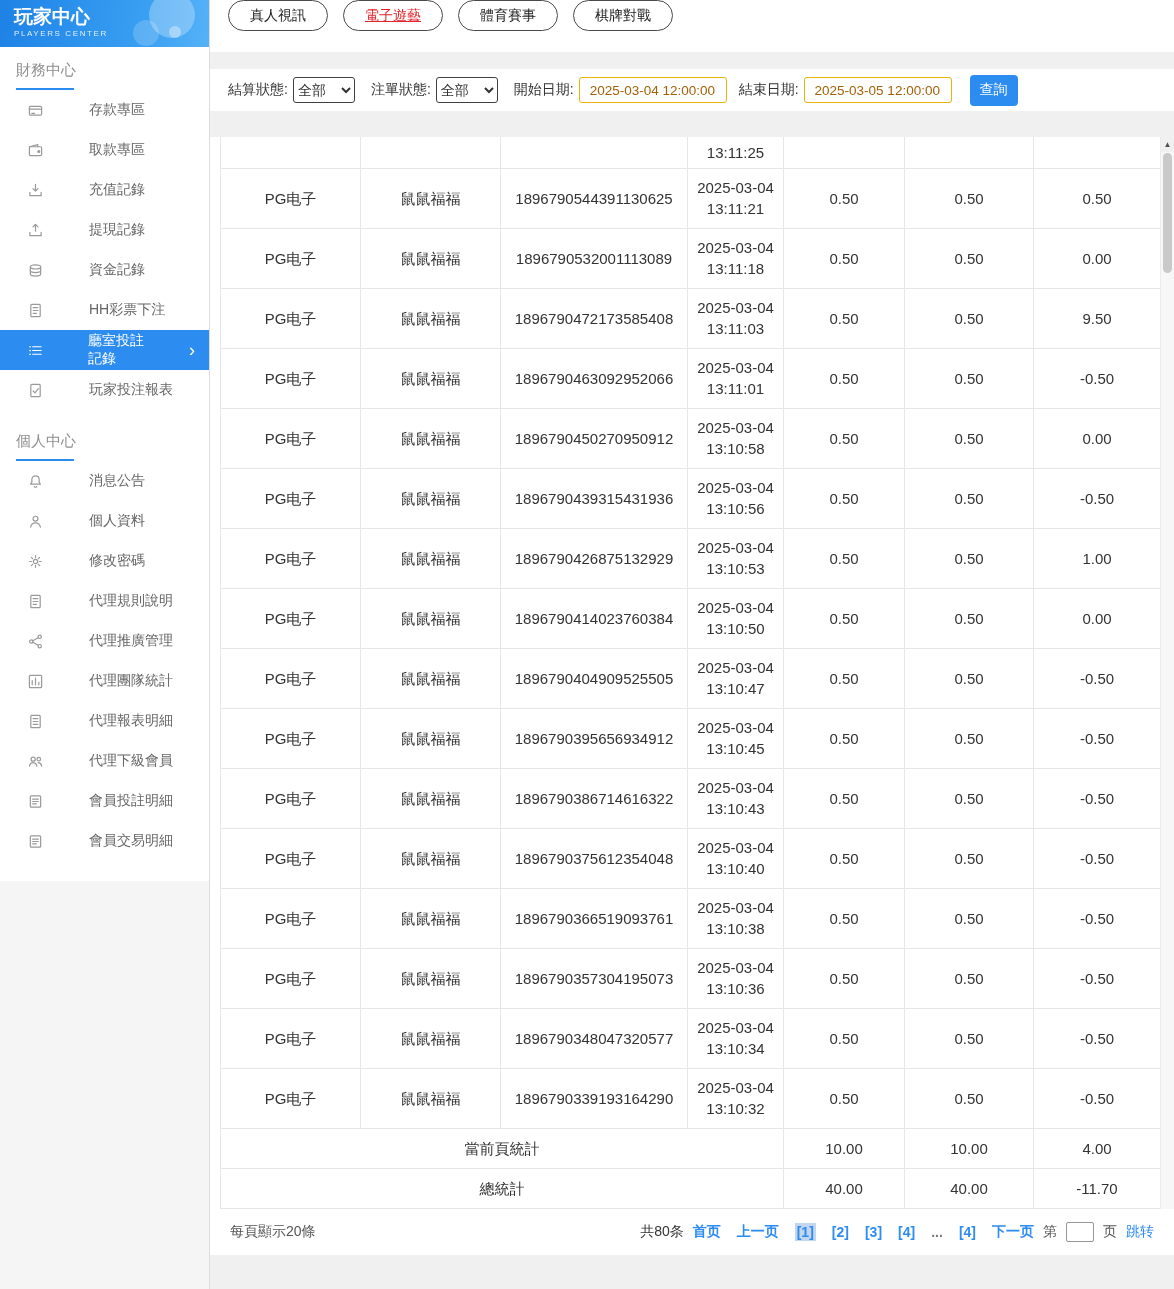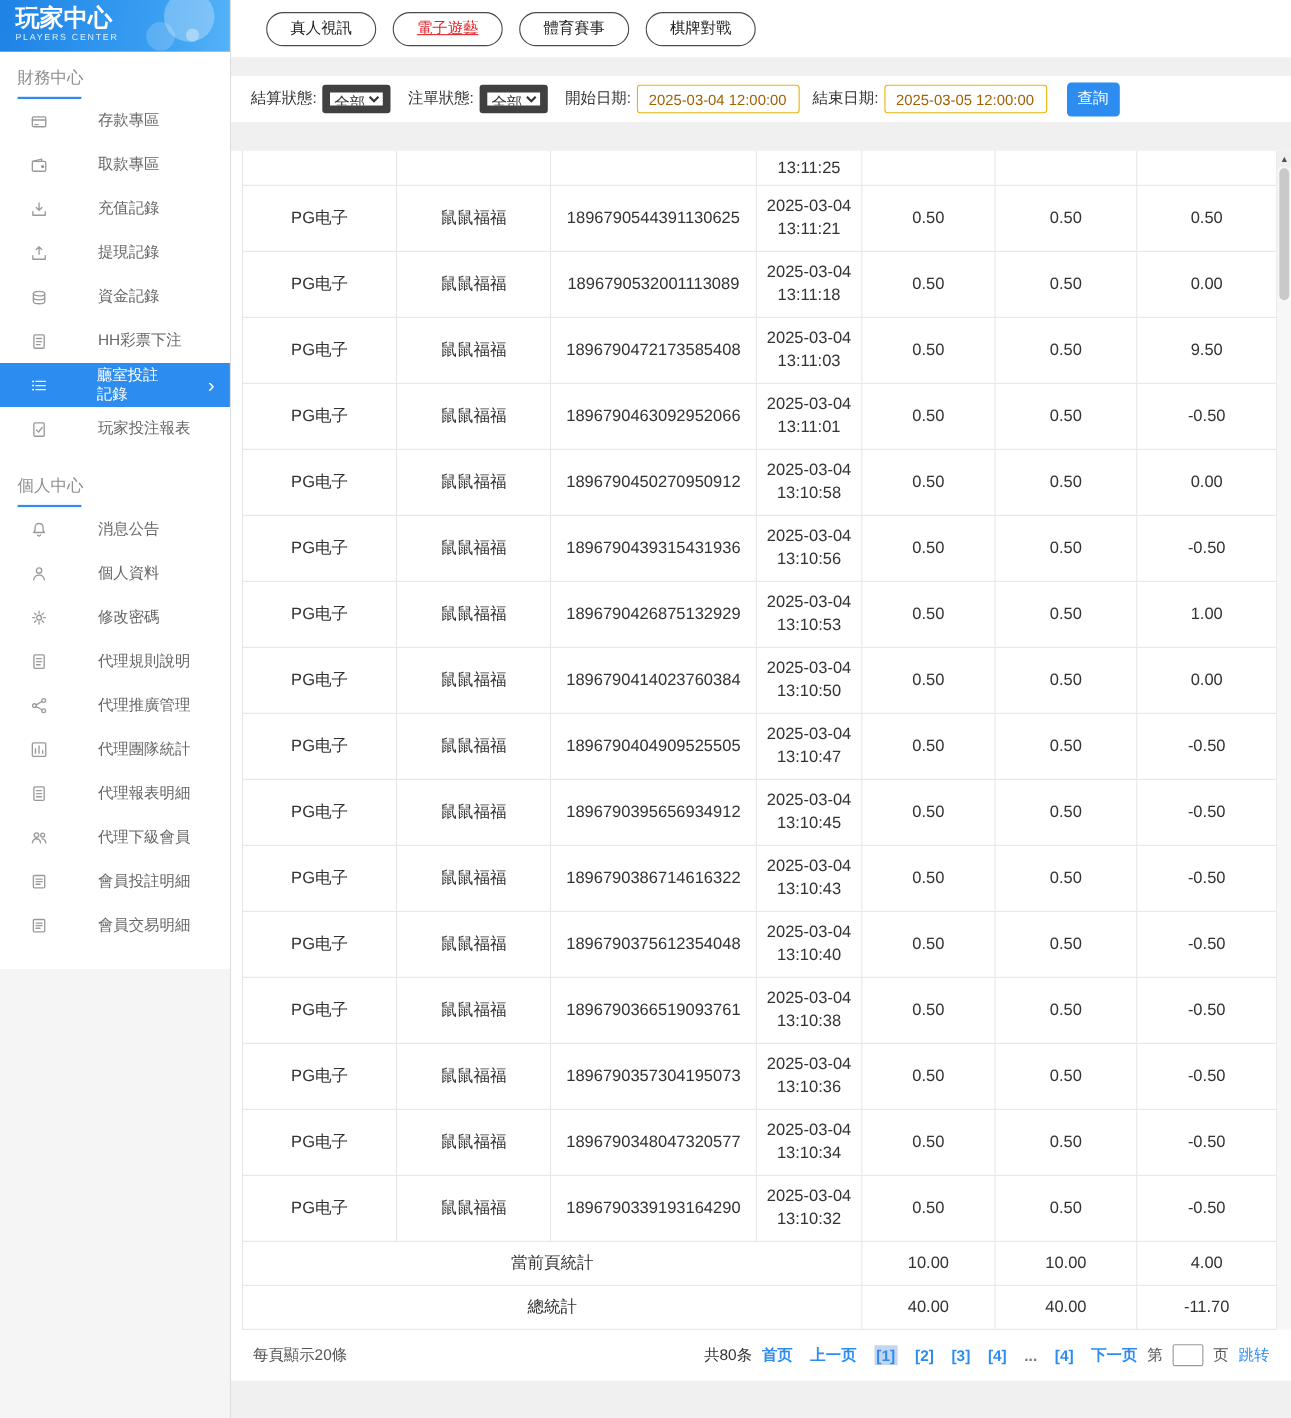--- a/index.html
+++ b/index.html
@@ -16,21 +16,21 @@
   .sidebar-inner { background: #fff; padding-bottom: 20px; }
   .sidebar-header {
     height: 47px; position: relative; overflow: hidden;
     background: linear-gradient(95deg, #1e82e6 0%, #3aa0f2 70%, #55b2f7 100%);
     padding: 7px 0 0 14px;
   }
   .deco { position: absolute; border-radius: 50%; }
   .deco.c1 { width: 46px; height: 46px; right: 14px; top: -8px; background: rgba(255,255,255,0.28); }
   .deco.c2 { width: 26px; height: 26px; right: 50px; top: 20px; background: rgba(255,255,255,0.18); }
   .deco.c3 { width: 12px; height: 12px; right: 28px; top: 26px; background: rgba(255,255,255,0.35); }
-  .sb-title { font-size: 22px; font-weight: bold; color: #fff; line-height: 20px; }
+  .sb-title { font-size: 19px; font-weight: bold; color: #fff; line-height: 20px; }
   .sb-sub { font-size: 8px; color: rgba(255,255,255,0.85); letter-spacing: 1.6px; margin-top: 2px; }
 
   .sb-sec-title { position: relative; padding: 22px 16px 10px; font-size: 15px; color: #8e8e8e; }
   .sb-section:first-child .sb-sec-title { padding-top: 14px; }
   .sb-sec-title::after {
     content: ""; position: absolute; left: 16px; bottom: 0;
     width: 58px; height: 2px; background: #2d8cf0;
   }
   .sb-item {
     display: flex; align-items: center; height: 40px;
@@ -39,32 +39,32 @@
   .sb-icon { width: 16px; height: 16px; margin-right: 13px; color: #9a9a9a; display: inline-flex; align-items: center; }
   .sb-icon svg { width: 15px; height: 15px; }
   .sb-item.active { background: #2d8cf0; color: #fff; }
   .sb-item.active .sb-icon { color: #fff; }
   .sb-chev { margin-left: auto; font-size: 18px; line-height: 1; color: #fff; padding-right: 4px; }
 
   
   .main { flex: 1; display: flex; flex-direction: column; min-width: 0; }
   .panel { background: #fff; }
 
-  .tabbar { height: 52px; display: flex; align-items: center; gap: 15px; padding-left: 32px; margin-bottom: 17px; }
+  .tabbar { height: 52px; display: flex; align-items: flex-start; gap: 15px; padding-left: 18px; margin-bottom: 17px; }
   .tab-btn {
     min-width: 100px; height: 31px; padding: 0 20px;
     border: 1px solid #4a4a4a; border-radius: 16px; background: #fff;
     font-size: 14px; color: #222; cursor: pointer;
     font-family: inherit;
   }
   .tab-btn.active { color: #e0262c; text-decoration: underline; }
 
   .filterbar { height: 42px; display: flex; align-items: center; padding: 0 14px 0 18px; margin-bottom: 26px; font-size: 14px; color: #333; }
   .f-label { margin-right: 5px; }
-  .f-select { height: 26px; min-width: 62px; border: 7px solid #404040; border-radius: 3px; font-size: 14px; background: #fff; color: #333; margin-right: 4px; font-family: inherit; }
+  .f-select { height: 26px; min-width: 62px; border: 1px solid #404040; border-radius: 3px; font-size: 14px; background: #fff; color: #333; margin-right: 4px; font-family: inherit; }
   .f-input { height: 26px; width: 148px; border: 1px solid #eab308; border-radius: 3px; font-size: 13.5px; padding: 0 10px; color: #a16207; font-family: inherit; }
   .ml { margin-left: 12px; }
   .btn-primary {
     margin-left: 18px; width: 48px; height: 31px;
     background: #2d8cf0; color: #fff; border: none; border-radius: 4px;
     font-size: 14px; cursor: pointer; font-family: inherit;
   }
 
   .tablewrap { position: relative; padding: 0 14px 0 10px; }
   table { width: 100%; border-collapse: collapse; table-layout: fixed; font-size: 15px; color: #333; }

